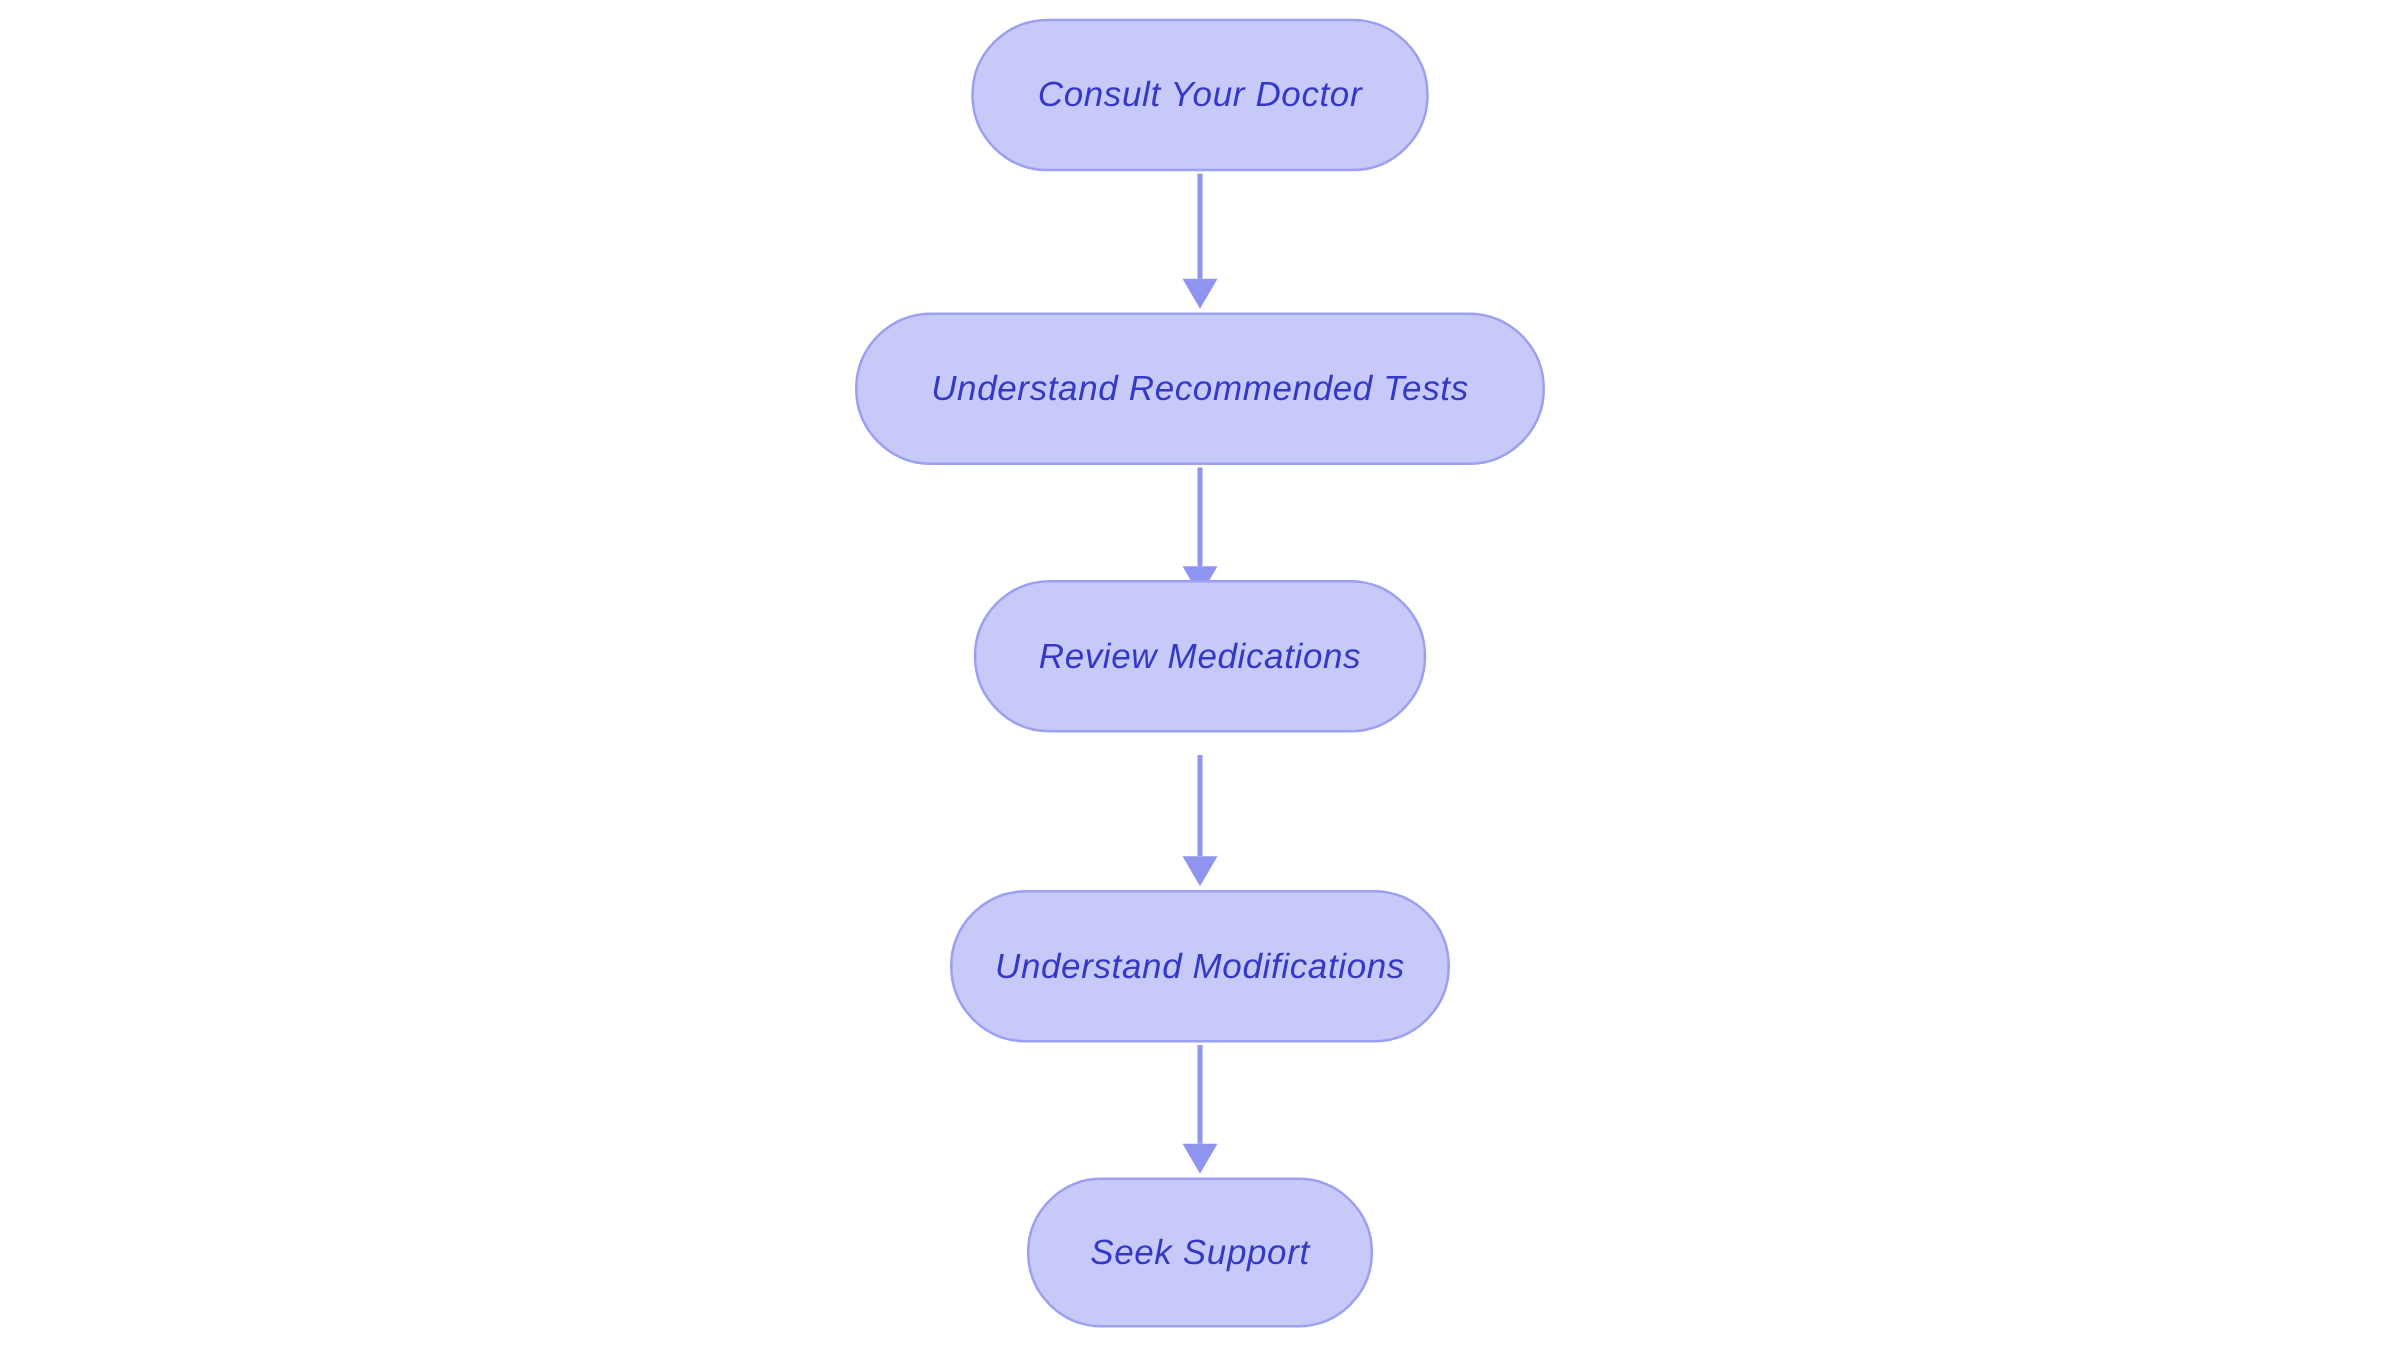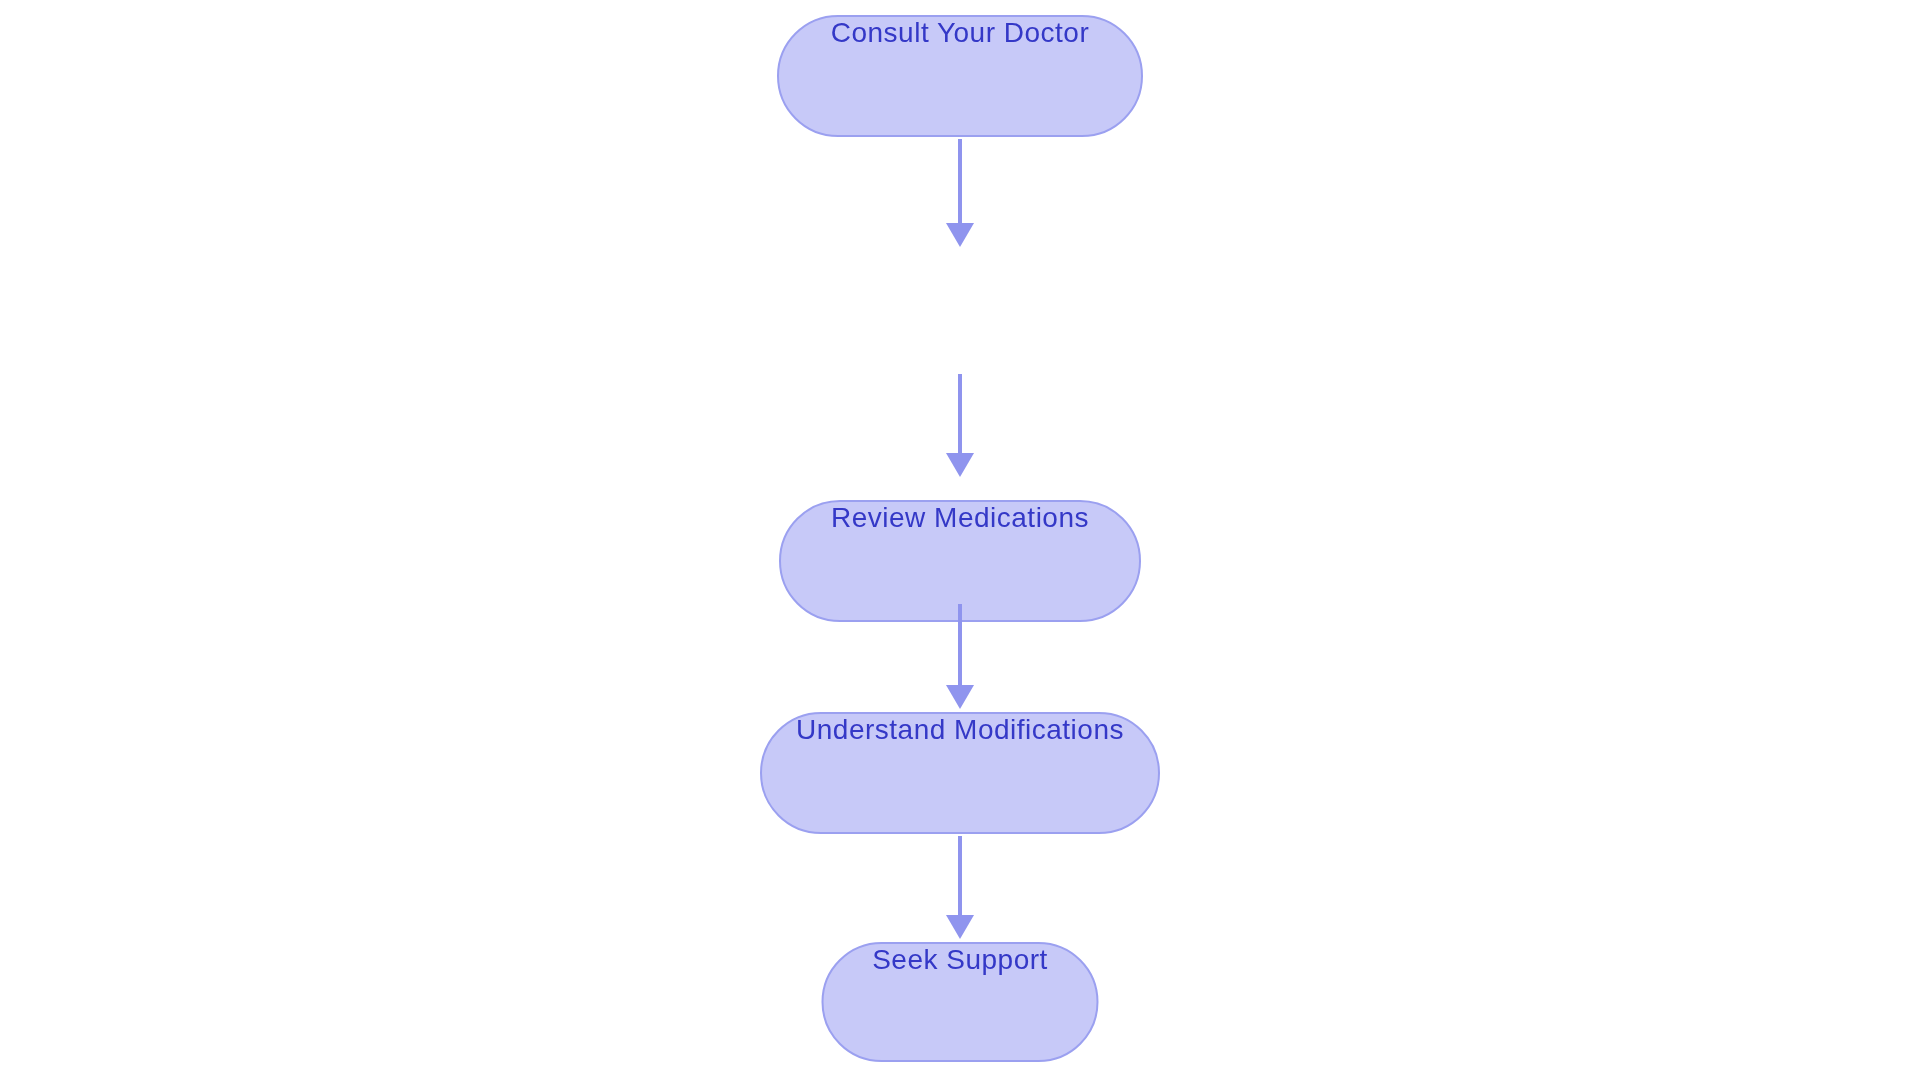--- a/index.html
+++ b/index.html
@@ -18,32 +18,33 @@
   .node {
     position: absolute;
     left: 50%;
     transform: translateX(-50%);
     height: 122px;
     box-sizing: border-box;
     background: var(--node-fill, #c7c9f8);
     border: 2px solid var(--node-border, #9ba0f0);
     border-radius: 62px;
     display: flex;
-    align-items: flex-start;
+    align-items: center;
     justify-content: center;
+    font-style: italic;
   }
   .node-label {
     color: var(--node-text, #3438c7);
     font-size: 28px;
     letter-spacing: 0.5px;
     white-space: nowrap;
   }
   .node-1 { top: 15px;  width: 366px; }
   .node-2 { top: 250px; width: 552px; }
-  .node-3 { top: 500px; width: 362px; }
+  .node-3 { top: 464px; width: 362px; }
   .node-4 { top: 712px; width: 400px; }
   .node-5 { top: 942px; width: 277px; height: 120px; }
 
   .arrow {
     position: absolute;
     left: 50%;
     transform: translateX(-50%);
     display: flex;
     flex-direction: column;
     align-items: center;
@@ -72,20 +73,23 @@
 
   <div class="node node-1">
     <span class="node-label">Consult Your Doctor</span>
   </div>
 
   <div class="arrow arrow-1">
     <div class="arrow-line"></div>
     <div class="arrow-head"></div>
   </div>
 
+  <div class="node node-2">
+    <span class="node-label">Understand Recommended Tests</span>
+  </div>
 
   <div class="arrow arrow-2">
     <div class="arrow-line"></div>
     <div class="arrow-head"></div>
   </div>
 
   <div class="node node-3">
     <span class="node-label">Review Medications</span>
   </div>
 

